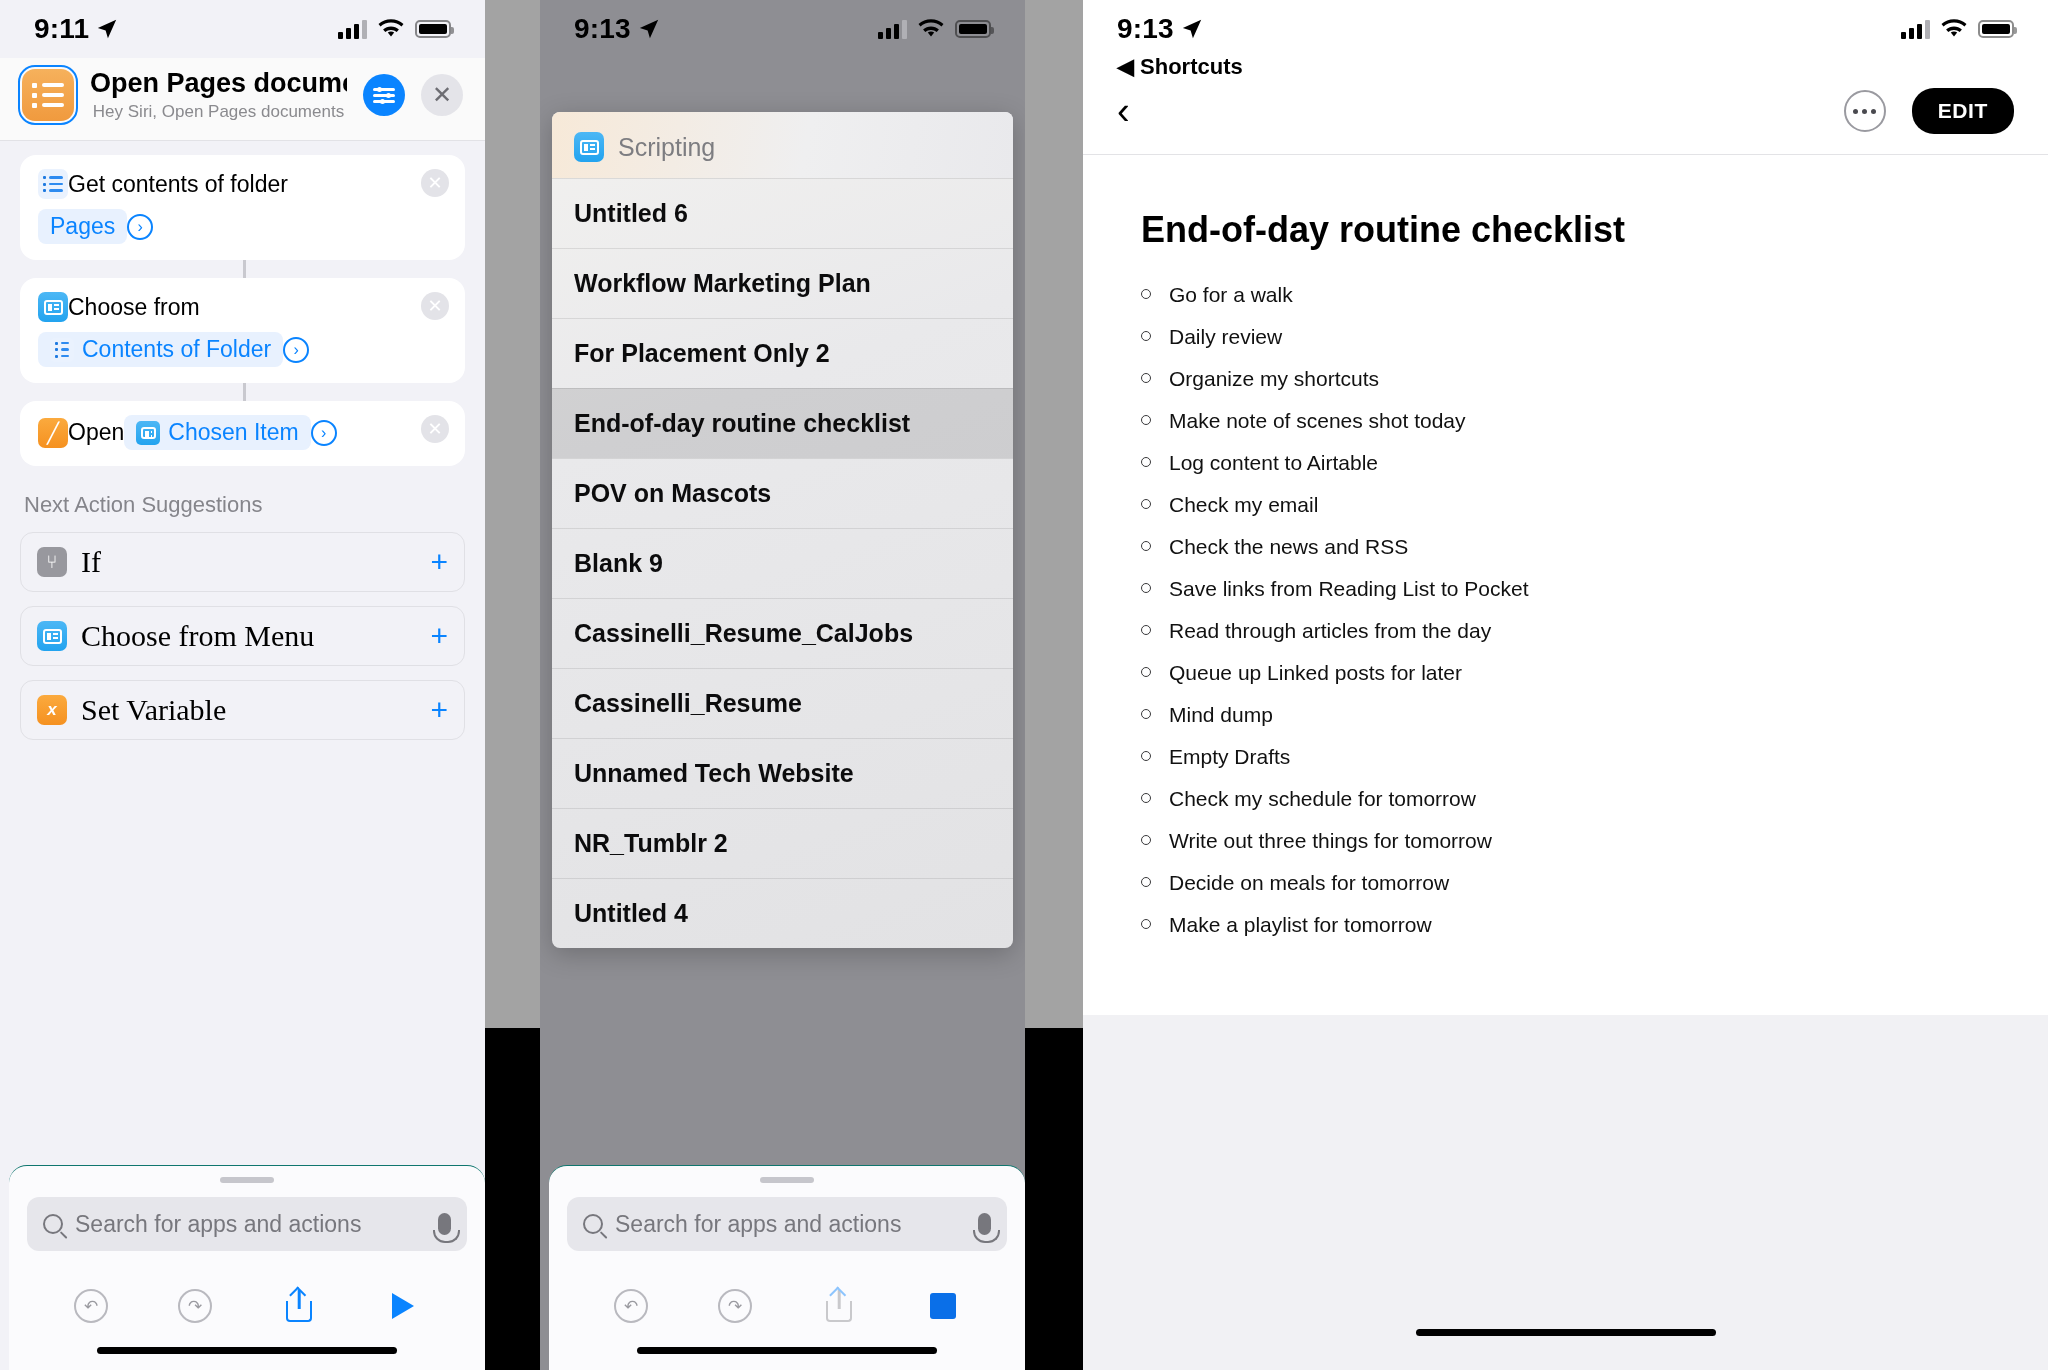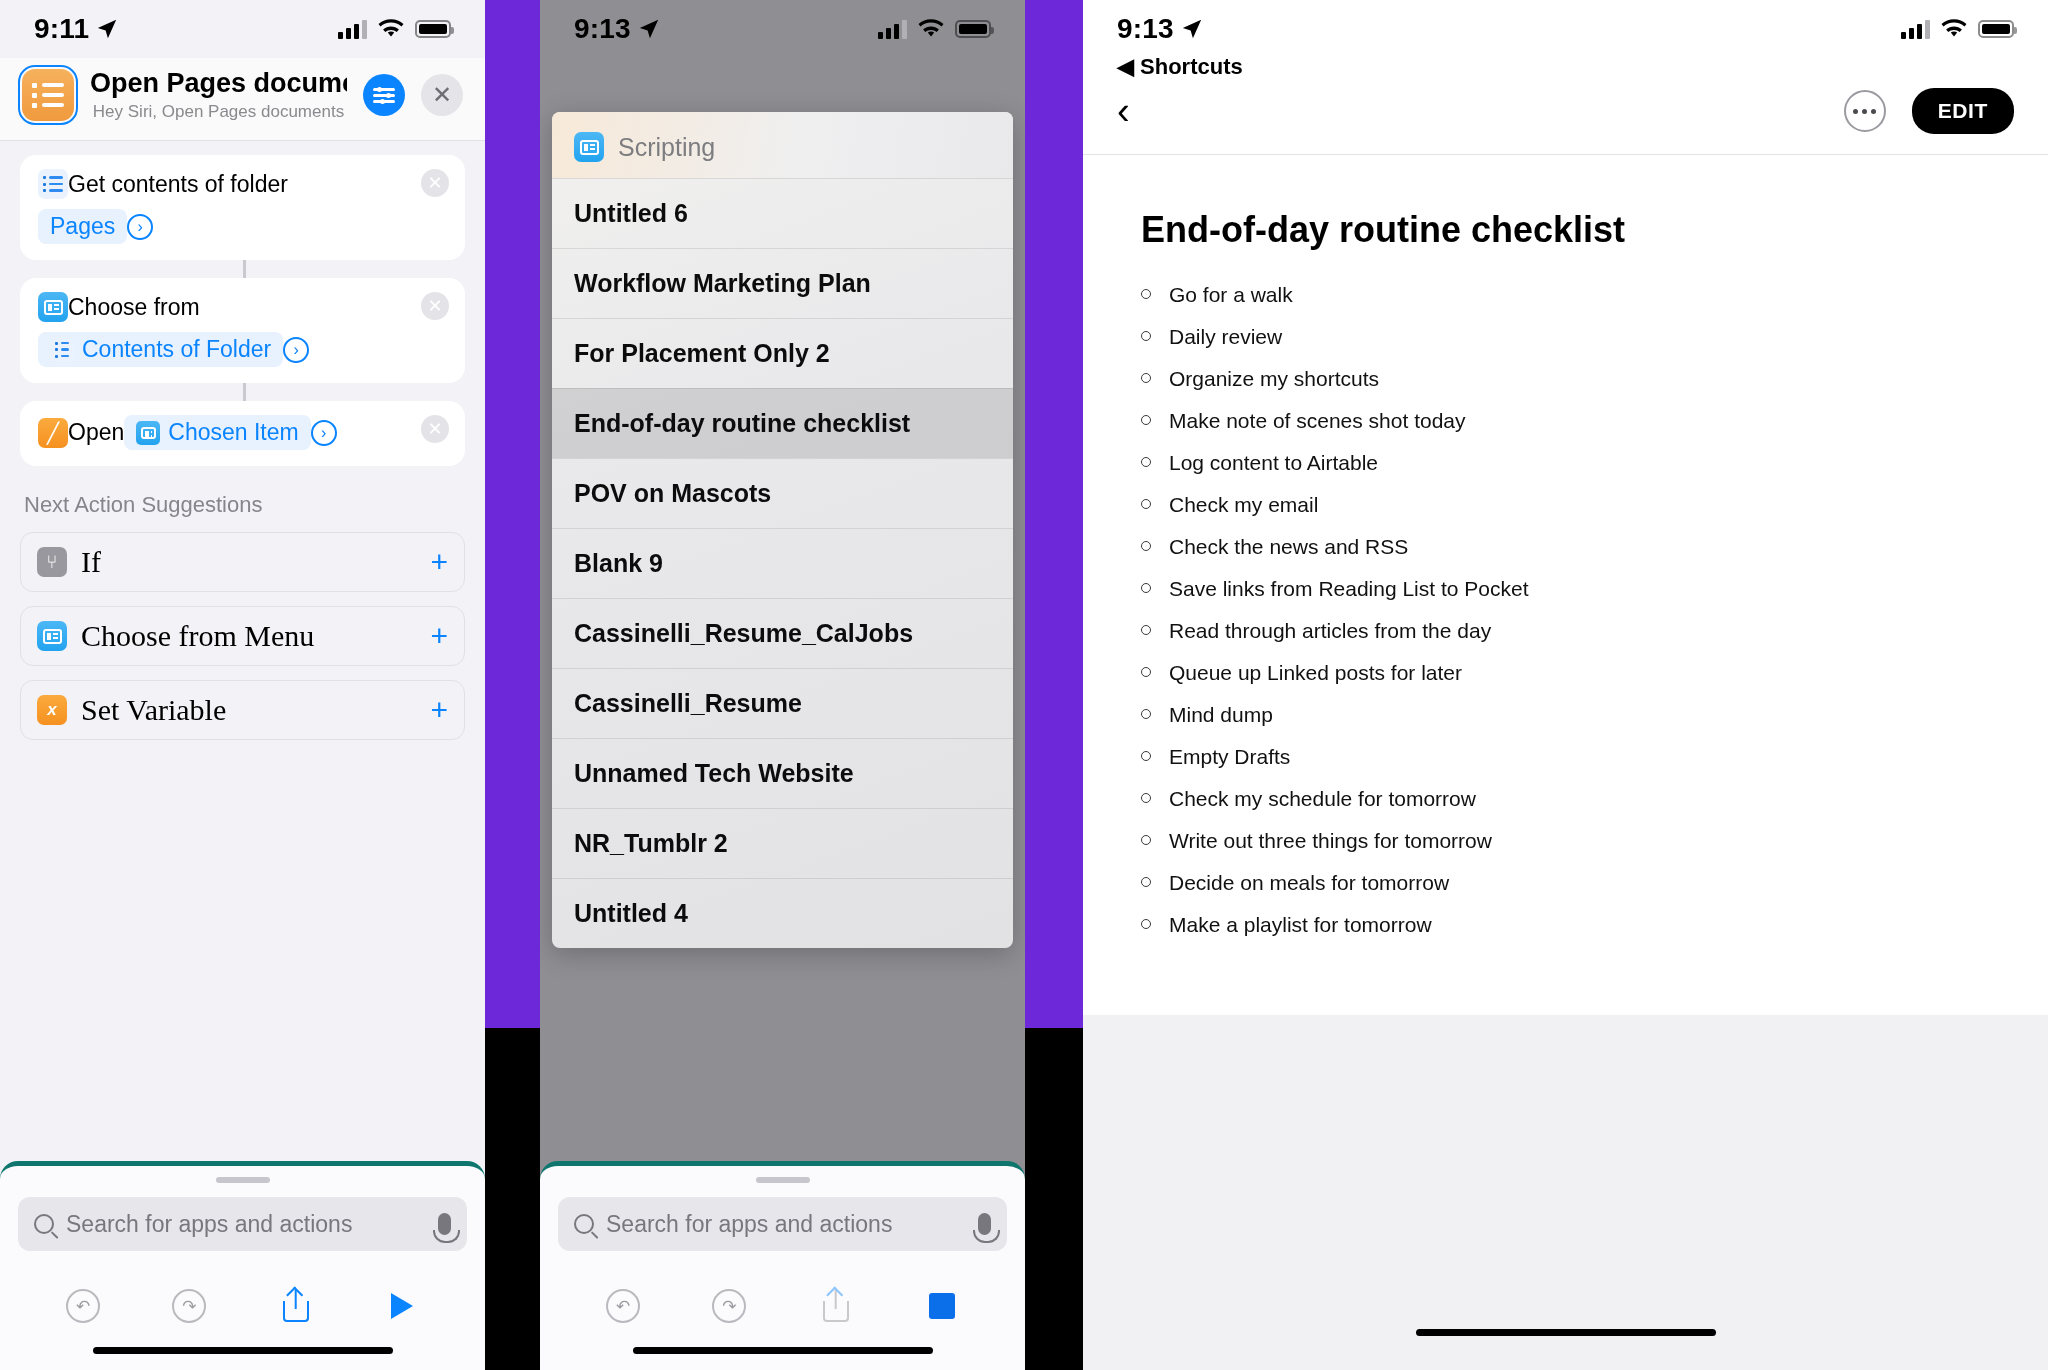--- a/index.html
+++ b/index.html
@@ -2,21 +2,21 @@
 <html><head>
 <meta charset="utf-8">
 <style>
   * { box-sizing: border-box; margin: 0; padding: 0; }
   html, body {
     width: 2048px; height: 1370px;
     background: #000;
     font-family: "Liberation Sans", sans-serif;
     overflow: hidden;
   }
-  .stage { position: relative; width: 2048px; height: 1028px; background: #6d28d9; padding-left: 40px; }
+  .stage { position: relative; width: 2048px; height: 1028px; background: #a3a3a3; padding-left: 40px; }
 
   
   .panel { position: absolute; top: 0; height: 1370px; overflow: hidden; }
   #panel-left   { left: 0;    width: 485px;  background: #f2f2f7; }
   #panel-middle { left: 540px; width: 485px;  background: #8e8e93; }
   #panel-right  { left: 1083px; width: 965px; background: #f1f1f4; }
 
   
   .statusbar {
     position: relative; height: 58px;
@@ -149,23 +149,23 @@
   }
   .ico-xvar {
     width: 30px; height: 30px; border-radius: 7px; flex: 0 0 auto;
     background: linear-gradient(180deg,#fbaa3e,#f59120);
     display: flex; align-items: center; justify-content: center;
     color: #fff; font-size: 17px; font-style: italic; font-weight: bold;
   }
 
   
   .dock {
-    position: absolute; left: 0; right: 0; bottom: 0;
+    position: absolute; left: 9px; right: 0; bottom: 0;
     background: #fbfbfd; border-top-left-radius: 18px; border-top-right-radius: 18px;
-    border-top: 5px solid #0f766e;
+    border-top: 1px solid #0f766e;
   }
   .grabber { width: 54px; height: 6px; background: #c6c6cc; border-radius: 3px; margin: 11px auto 0 auto; }
   .search-field {
     margin: 14px 18px 0 18px; background: #e6e6eb; border-radius: 12px;
     height: 54px; display: flex; align-items: center; gap: 12px; padding: 0 16px;
   }
   .mag { width: 20px; height: 20px; border: 2.4px solid #77777d; border-radius: 50%; position: relative; flex:0 0 auto; }
   .mag::after { content:""; position: absolute; right: -7px; bottom: -4px; width: 9px; height: 2.4px;
                 background: #77777d; transform: rotate(45deg); border-radius: 2px; }
   .search-ph { flex: 1; font-size: 23px; color: #77777d; }

